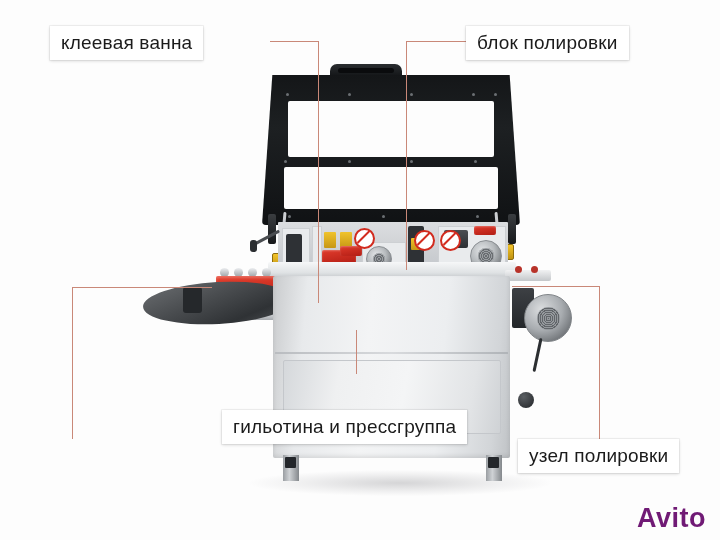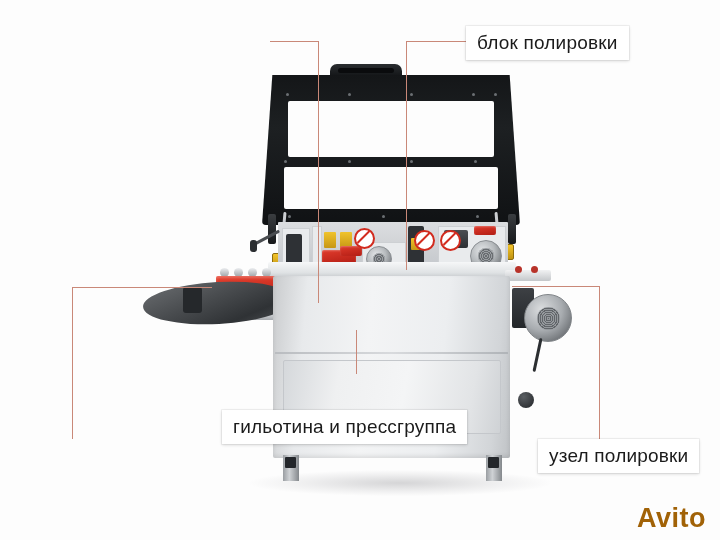--- a/index.html
+++ b/index.html
@@ -163,21 +163,21 @@
     line-height:1;
     padding:7px 11px 8px 11px;
     white-space:nowrap;
     box-shadow:0 1px 3px rgba(0,0,0,.16), 0 0 0 1px rgba(0,0,0,.045);
     letter-spacing:.2px;
   }
   .label.small{font-size:15px;padding:6px 9px 7px 9px;}
 
   .watermark{
     position:absolute;right:14px;bottom:6px;
-    font-size:27px;font-weight:bold;color:#a16207;letter-spacing:.5px;
+    font-size:27px;font-weight:bold;color:#701a75;letter-spacing:.5px;
     user-select:none;
   }
 </style>
 </head>
 <body>
 
 <div id="stage">
 
   <div class="photo">
 
@@ -286,23 +286,24 @@
   <div class="leader v" style="left:406px;top:41px;height:229px;"></div>
 
   <div class="leader v" style="left:356px;top:330px;height:44px;"></div>
 
   <div class="leader h" style="left:72px;top:287px;width:140px;"></div>
   <div class="leader v" style="left:72px;top:287px;height:152px;"></div>
 
   <div class="leader h" style="left:512px;top:286px;width:88px;"></div>
   <div class="leader v" style="left:599px;top:286px;height:154px;"></div>
 
+  <div class="label" style="left:50px;top:26px;">клеевая ванна</div>
 
   <div class="label" style="left:466px;top:26px;">блок полировки</div>
 
   <div class="label" style="left:222px;top:374px;margin-top:36px;">гильотина и прессгруппа</div>
 
 
-  <div class="label" style="left:538px;top:439px;">узел полировки</div>
+  <div class="label" style="left:518px;top:439px;">узел полировки</div>
 
 
   <div class="watermark">Avito</div>
 </div>
 
 </body></html>

